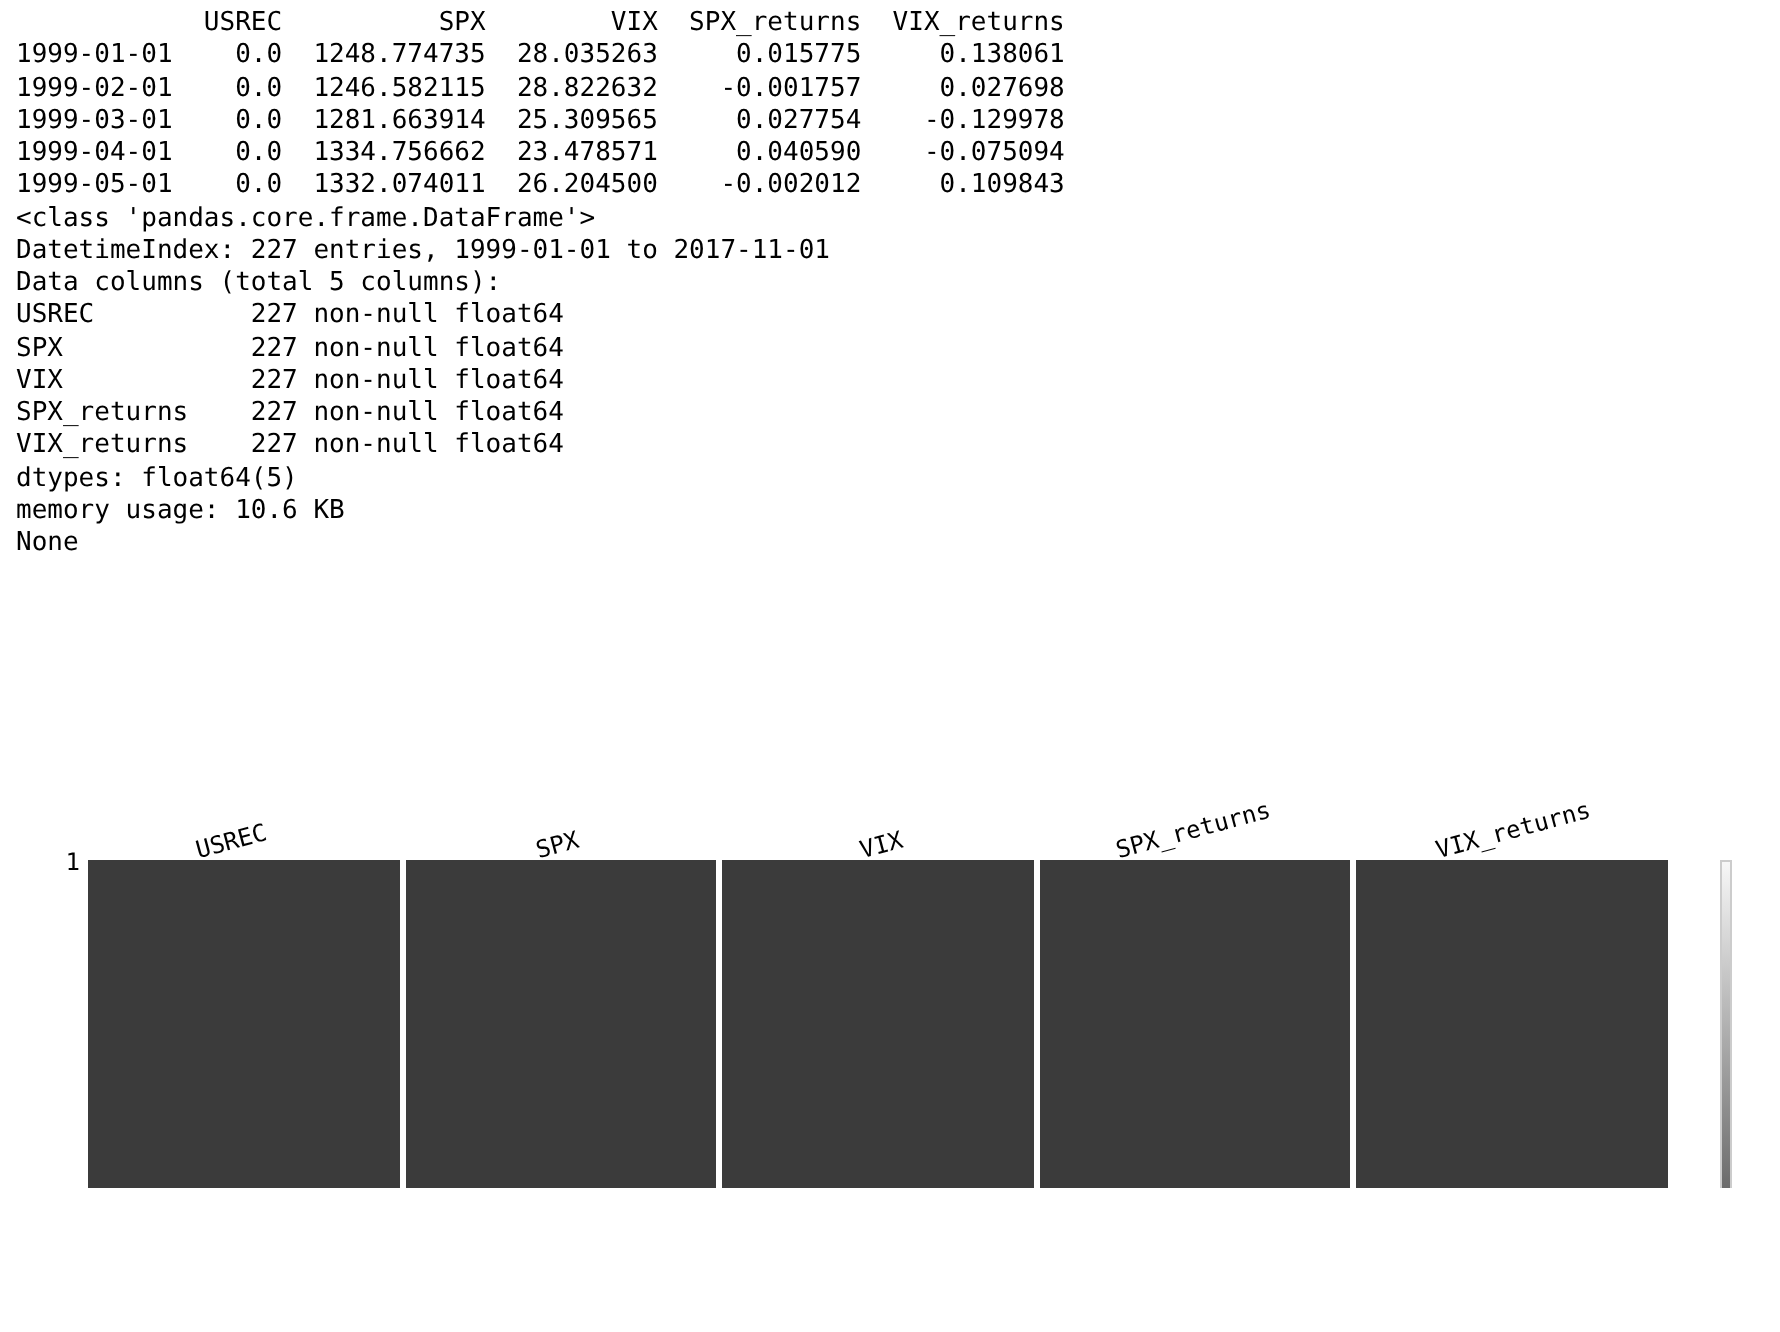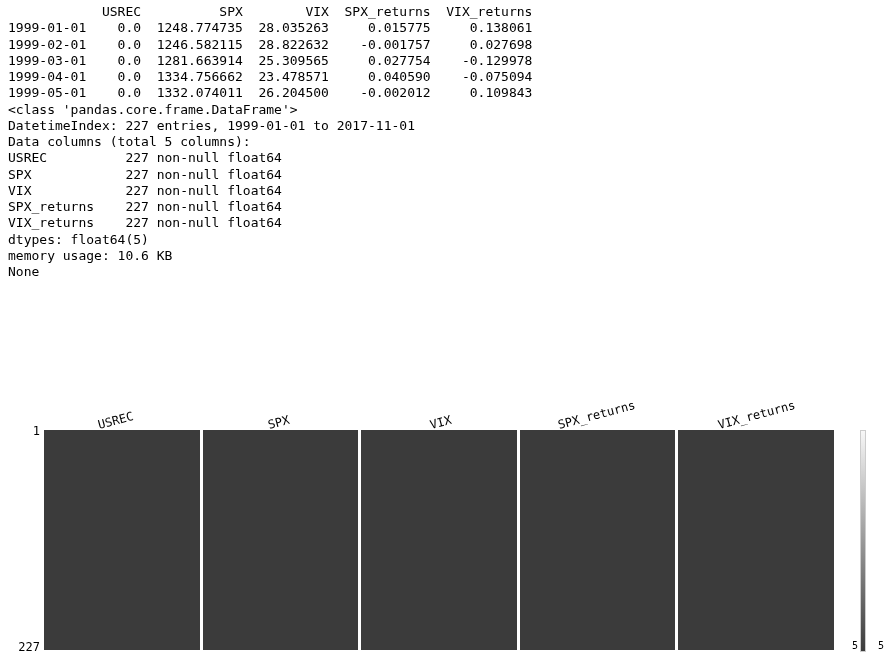--- a/index.html
+++ b/index.html
@@ -1,16 +1,16 @@
 <!DOCTYPE html>
 <html><head>
 <meta charset="utf-8">
 <style>
   html,body{margin:0;padding:0;background:#fff;font-family:"DejaVu Sans Mono","Menlo","Consolas",monospace;font-size:13px;color:#000;}
-  .wrap{width:890px;height:666px;position:relative;}
+  .wrap{width:890px;height:594px;position:relative;}
   pre.out{margin:0;padding:4px 8px 0 8px;white-space:pre;line-height:1.25;}
   
   .chart-zone{position:absolute;left:0;right:0;top:382px;bottom:0;}
   .plot{position:absolute;top:48px;left:44px;width:790px;height:220px;display:flex;gap:3px;}
   .bar{flex:1;background:#3b3b3b;}
   .col-label{position:absolute;transform:rotate(-15deg);transform-origin:left bottom;font-size:12px;}
   .ytick{position:absolute;right:850px;font-size:12px;text-align:right;width:40px;}
   .cbar{position:absolute;top:48px;right:24px;width:4px;height:220px;background:linear-gradient(#f7f7f7,#3b3b3b);border:1px solid #ccc;}
   .cb-lab{position:absolute;right:14px;font-size:10px;}
 </style>

